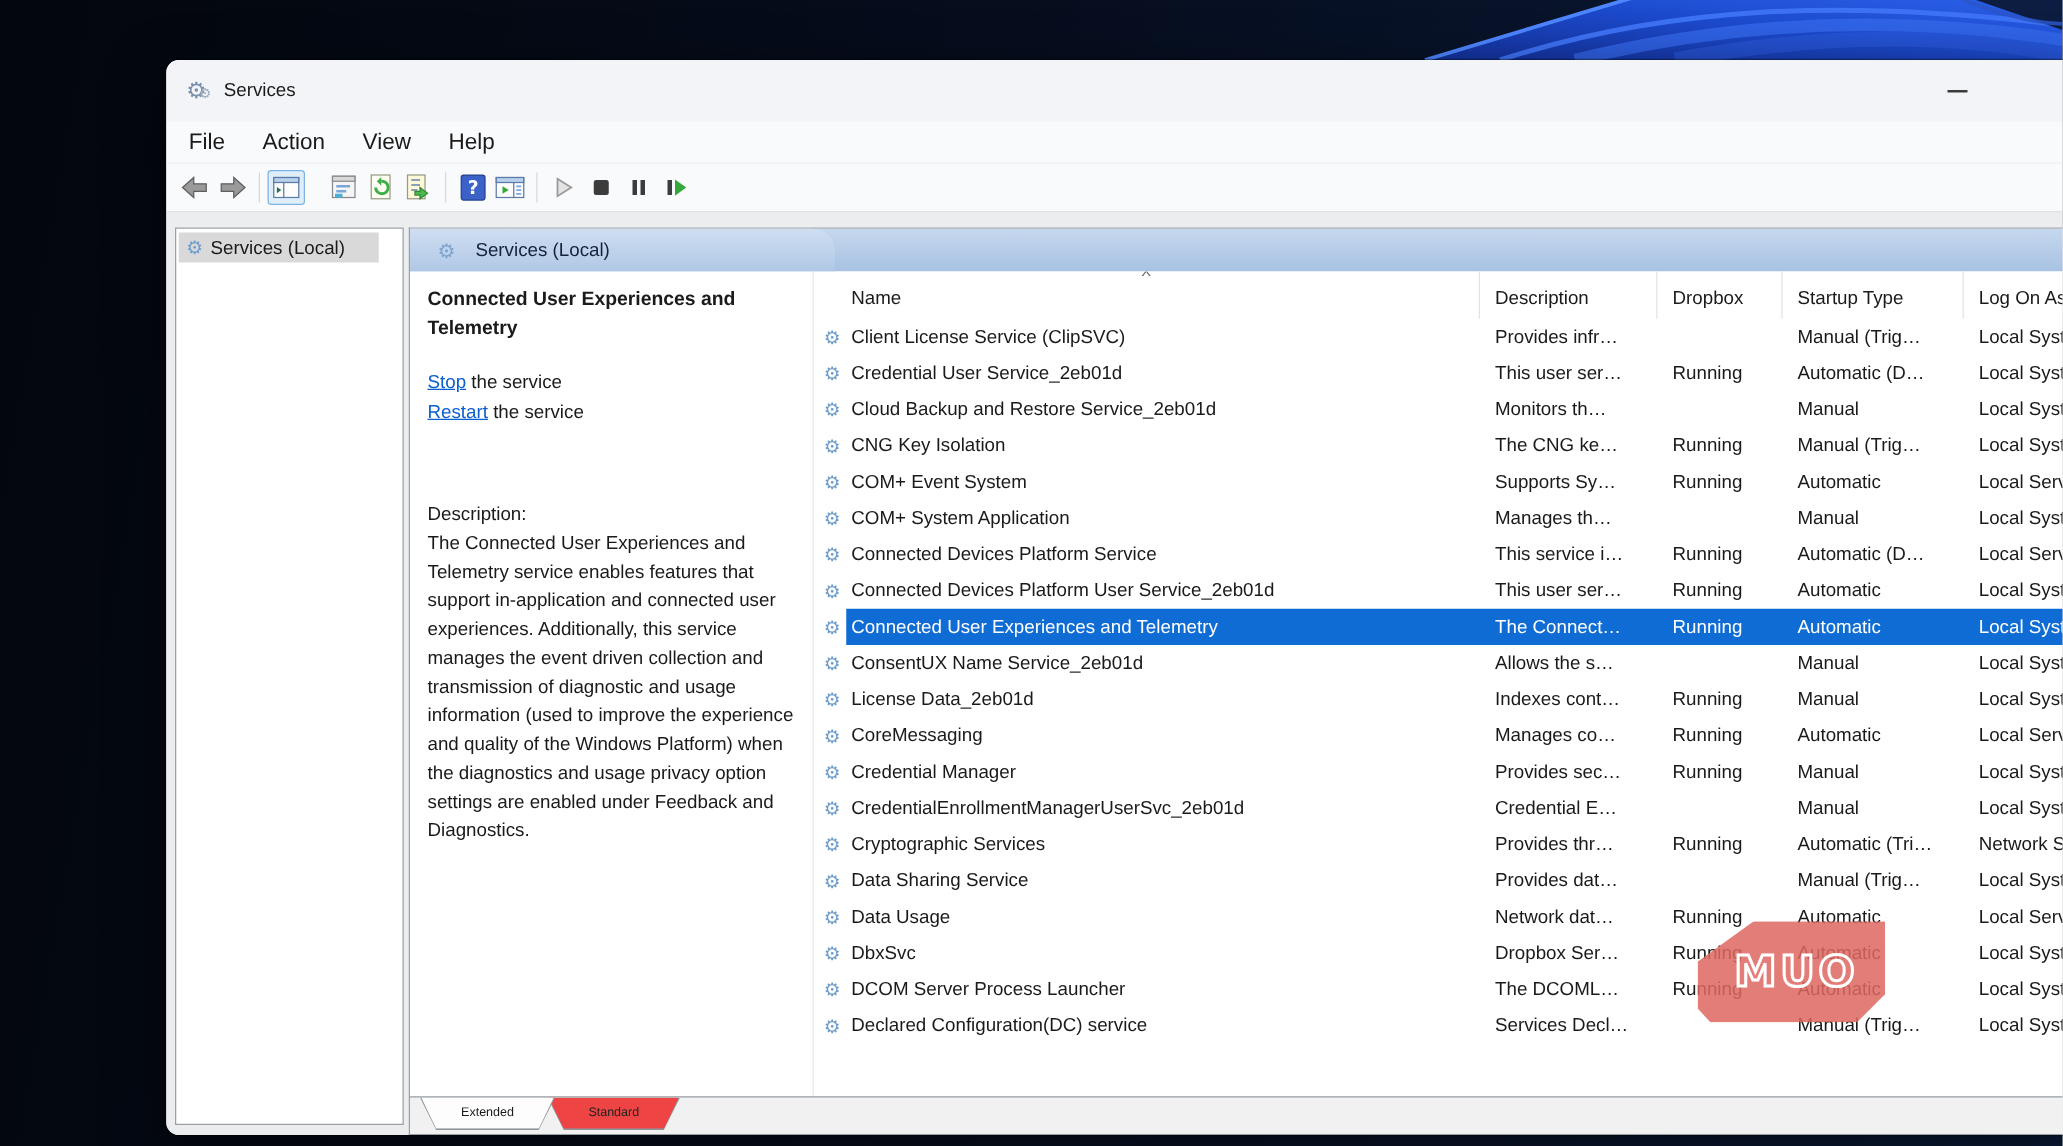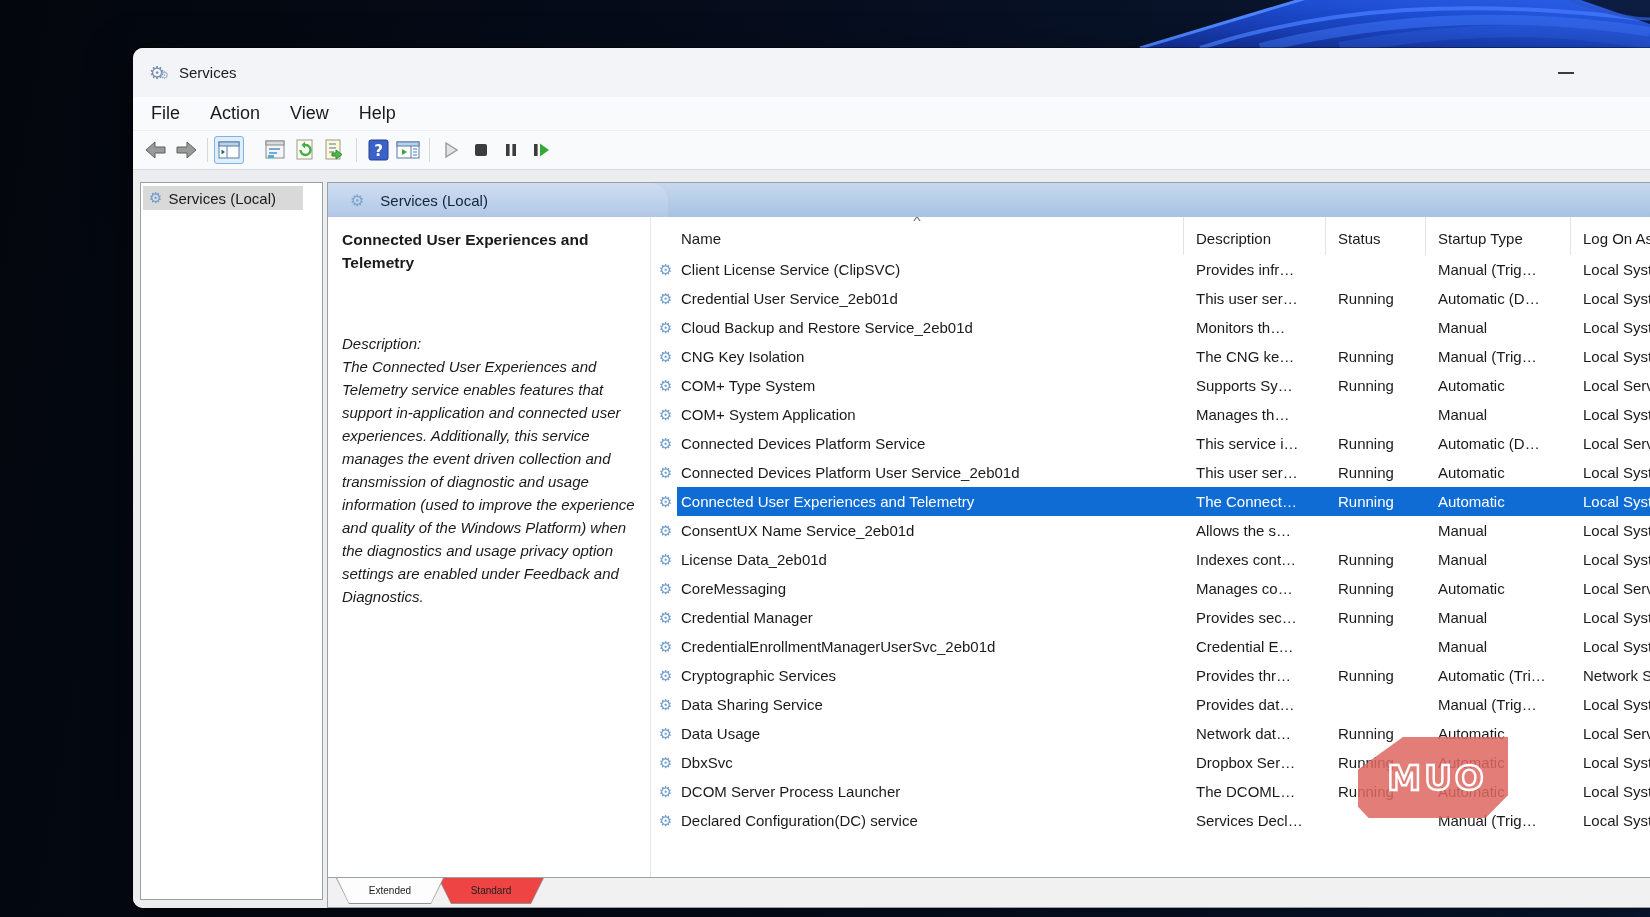--- a/index.html
+++ b/index.html
@@ -60,21 +60,21 @@
   }
   .pane-header .gear { font-family:"DejaVu Sans",sans-serif; color:#7fa4cf; font-size:16px; margin-left:22px; position:relative; }
   .pane-header .htitle { font-size:15px; margin-left:16px; position:relative; color:#14233a; }
 
   .pane-body { flex:1 1 auto; display:flex; overflow:hidden; }
 
   .detail-pane { width:323px; flex:0 0 auto; padding:11px 12px 0 14px; border-right:1px solid #e4e7ea; }
   .detail-title { font-size:15.5px; font-weight:bold; line-height:23px; }
   .detail-links { margin-top:20px; font-size:15px; line-height:24px; }
   .link { color:#0b5fd0; text-decoration:underline; cursor:pointer; }
-  .detail-desc { margin-top:58px; font-size:15px; line-height:23px;font-style:italic; }
+  .detail-desc { margin-top:58px; font-size:15px; line-height:23px; }
 
   .list-pane { flex:1 1 auto; position:relative; overflow:hidden; }
   .grid-cols { display:grid; grid-template-columns:533px 142px 100px 145px 220px; }
   .list-header { height:38px; }
   .list-header .hcell { position:relative; border-right:1px solid #e1e3e6; font-size:15px; padding:13px 0 0 12px; }
   .list-header .hcell.name { padding-left:30px; }
   .list-header .hcell:last-child { border-right:none; }
   .sort-caret { position:absolute; top:-1px; left:50%; transform:translateX(-50%) scaleX(1.6); font-size:10px; color:#666; }
 
   .lrow { height:29px; position:relative; font-size:15px; }
@@ -253,35 +253,37 @@
       <div class="pane-header">
         <div class="tab-notch"></div>
         <span class="gear">⚙</span>
         <span class="htitle">Services (Local)</span>
       </div>
 
       <div class="pane-body">
         <div class="detail-pane">
           <div class="detail-title">Connected User Experiences and Telemetry</div>
           <div class="detail-links">
+            <div><span class="link">Stop</span><span> the service</span></div>
+            <div><span class="link">Restart</span><span> the service</span></div>
           </div>
           <div class="detail-desc">
             <div>Description:</div>
             <div>The Connected User Experiences and Telemetry service enables features that support in-application and connected user experiences. Additionally, this service manages the event driven collection and transmission of diagnostic and usage information (used to improve the experience and quality of the Windows Platform) when the diagnostics and usage privacy option settings are enabled under Feedback and Diagnostics.</div>
           </div>
         </div>
 
         <div class="list-pane">
           <div class="list-header grid-cols">
             <div class="hcell name">
               <span class="sort-caret">^</span>
               <span>Name</span>
             </div>
             <div class="hcell">Description</div>
-            <div class="hcell">Status</div>
+            <div class="hcell">Dropbox</div>
             <div class="hcell">Startup Type</div>
             <div class="hcell">Log On As</div>
           </div>
           <div>
               <div class="lrow grid-cols">
     <div class="cell name">
                   <span class="gear">⚙</span>
                   <span>Client License Service (ClipSVC)</span>
                 </div>
     <div class="cell">Provides infr…</div>
@@ -315,21 +317,21 @@
                   <span>CNG Key Isolation</span>
                 </div>
     <div class="cell">The CNG ke…</div>
     <div class="cell">Running</div>
     <div class="cell">Manual (Trig…</div>
     <div class="cell">Local System</div>
   </div>
               <div class="lrow grid-cols">
     <div class="cell name">
                   <span class="gear">⚙</span>
-                  <span>COM+ Type System</span>
+                  <span>COM+ Event System</span>
                 </div>
     <div class="cell">Supports Sy…</div>
     <div class="cell">Running</div>
     <div class="cell">Automatic</div>
     <div class="cell">Local Service</div>
   </div>
               <div class="lrow grid-cols">
     <div class="cell name">
                   <span class="gear">⚙</span>
                   <span>COM+ System Application</span>

